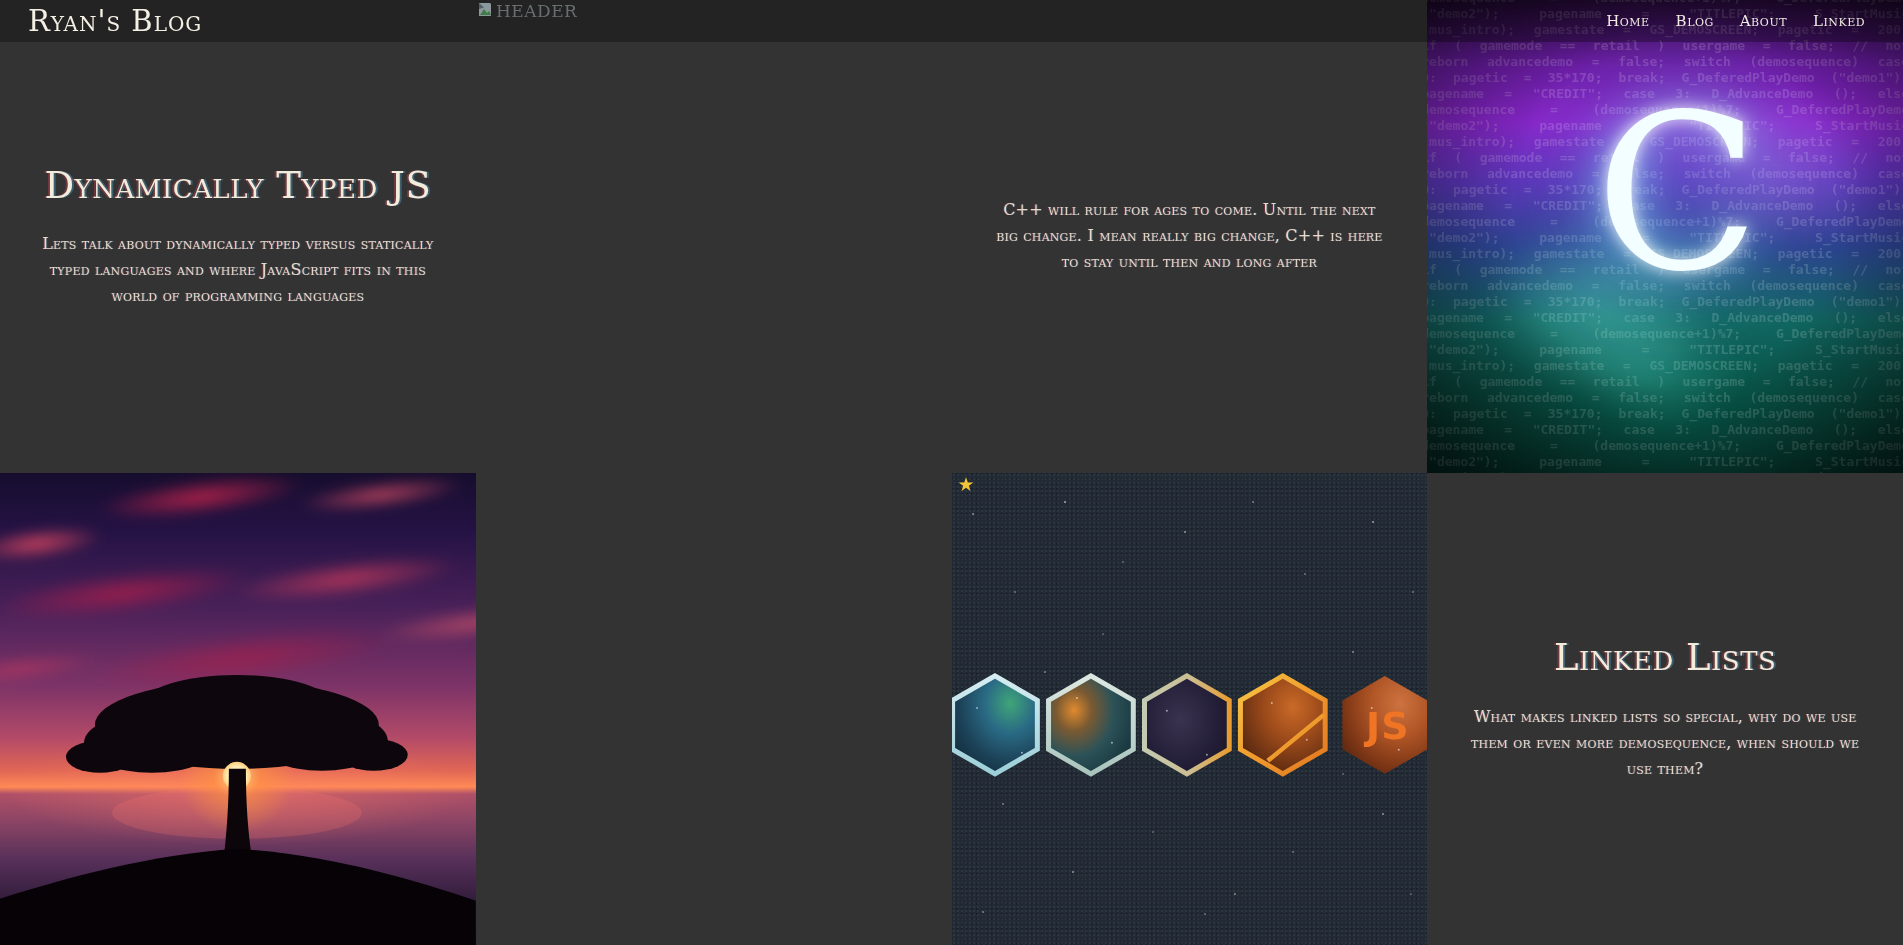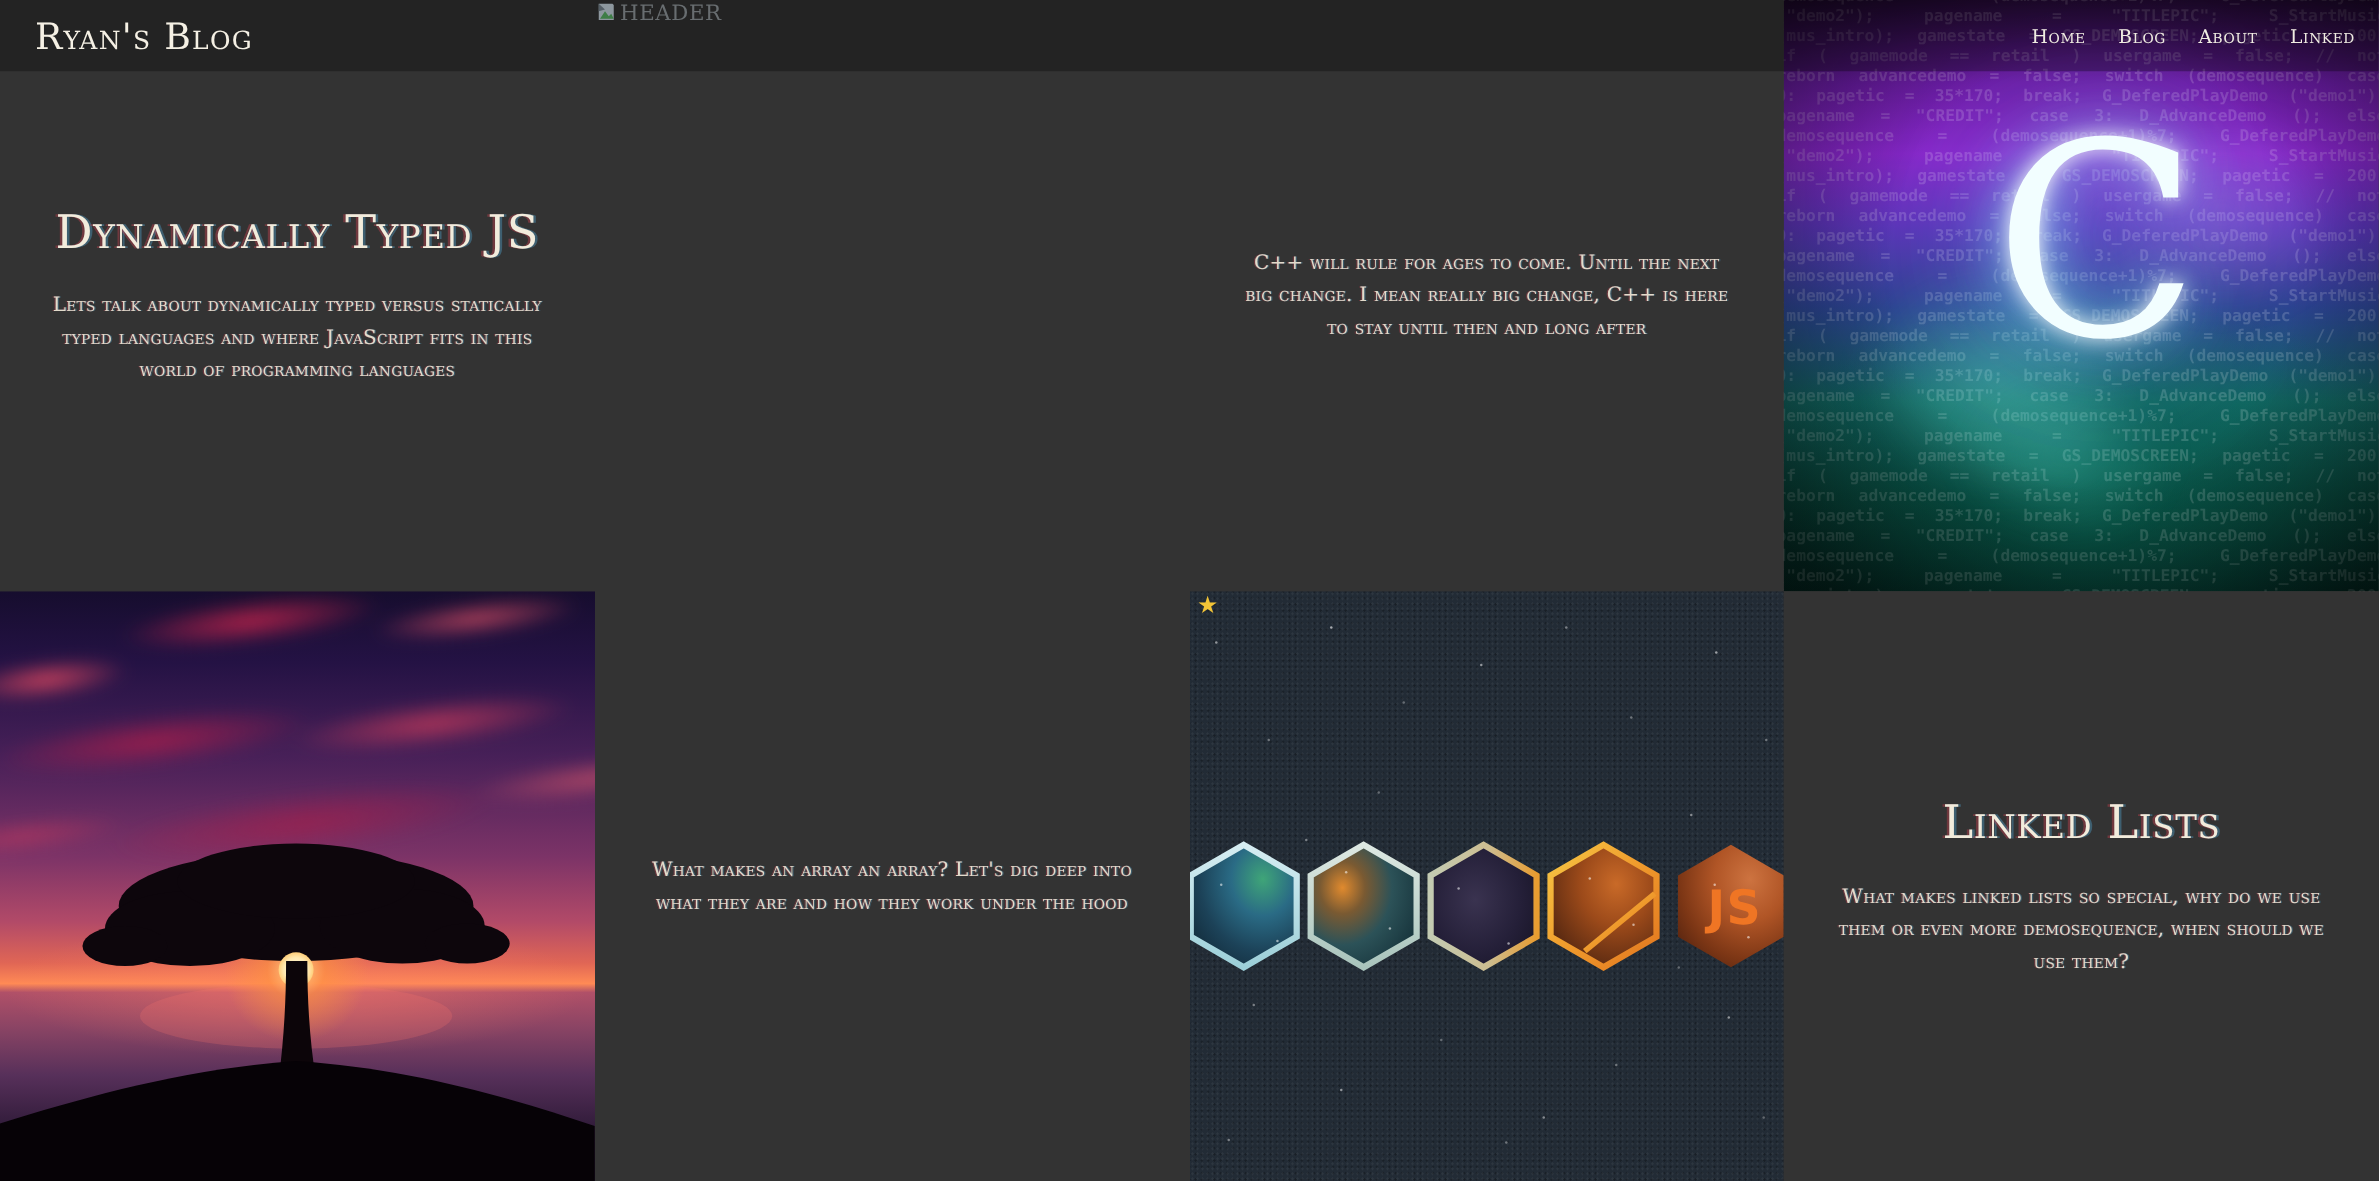--- a/index.html
+++ b/index.html
@@ -16,27 +16,27 @@
              padding:12px 40px;box-sizing:border-box;cursor:pointer;}
   .text-card h2{margin:0 0 24px 0;text-align:center;font-weight:400;
       font-variant:small-caps;font-size:37px;line-height:1.18;color:#f2ecdc;
       letter-spacing:.5px;
       text-shadow:-2px 0 0 rgba(255,70,90,.30), 2px 0 0 rgba(90,200,255,.30);}
   .text-card p{margin:0;font-variant:small-caps;font-size:16px;line-height:1.62;
       color:#e2dbcb;letter-spacing:.2px;
       text-shadow:-1px 0 0 rgba(255,70,90,.28), 1px 0 0 rgba(90,200,255,.28);text-align:center;}
 
   
-  .navbar{position:absolute;top:0;left:0;width:100%;height:57px;z-index:20;
+  .navbar{position:absolute;top:0;left:0;width:100%;height:42px;z-index:20;
           background:rgba(0,0,0,.30);display:flex;align-items:center;
           justify-content:flex-end;}
   .brand{position:absolute;left:28px;top:50%;transform:translateY(-50%);
          font-variant:small-caps;font-size:29px;color:#f5f0e4;cursor:pointer;
          letter-spacing:1px;white-space:nowrap;}
-  .nav-links{display:flex;gap:26px;padding-right:19px;align-items:center;}
+  .nav-links{display:flex;gap:26px;padding-right:38px;align-items:center;}
   .nav-links a{font-variant:small-caps;font-size:15px;color:#f0ece2;
       text-decoration:none;letter-spacing:.5px;cursor:pointer;}
   .hdr-ph{position:absolute;left:477px;top:2px;display:flex;gap:3px;
       align-items:flex-start;z-index:21;}
   .hdr-ph .alt{color:#686d70;font-size:17px;line-height:18px;letter-spacing:.5px;}
 
   
   .img-c{position:absolute;inset:0;cursor:pointer;background:
      radial-gradient(ellipse 420px 260px at 52% 88%, rgba(10,120,100,.50), transparent 70%),
      linear-gradient(180deg,#2c0d40 0%,#6c1da6 14%,#8727c9 26%,#5c35b8 38%,
@@ -151,21 +151,20 @@
           <ellipse cx="374" cy="282" rx="34" ry="16"></ellipse>
         </g>
         <circle cx="237" cy="303" r="14" fill="url(#sCore)"></circle>
         <path d="M229,296 C229,330 227,360 223,392 L253,392 C248,360 246,330 246,296 Z" fill="#0c0509"></path>
         <path d="M0,473 L0,426 C70,404 150,382 237,376 C330,382 410,406 476,428 L476,473 Z" fill="#060206"></path>
       </svg>
     </div>
   </div>
 
   <div class="cell text-card">
-    <p>What makes an array an array? Let's dig deep into what they are and how they work under the hood</p>
   </div>
 
   <div class="cell">
     <div class="img-hex">
       <div class="corner-star">★</div>
       <svg viewBox="0 0 476 470">
         <defs>
           <linearGradient id="hs1" x1="0" y1="0" x2="0" y2="1">
             <stop offset="0%" stop-color="#d6edf2"></stop>
               <stop offset="100%" stop-color="#9ccfd8"></stop>

